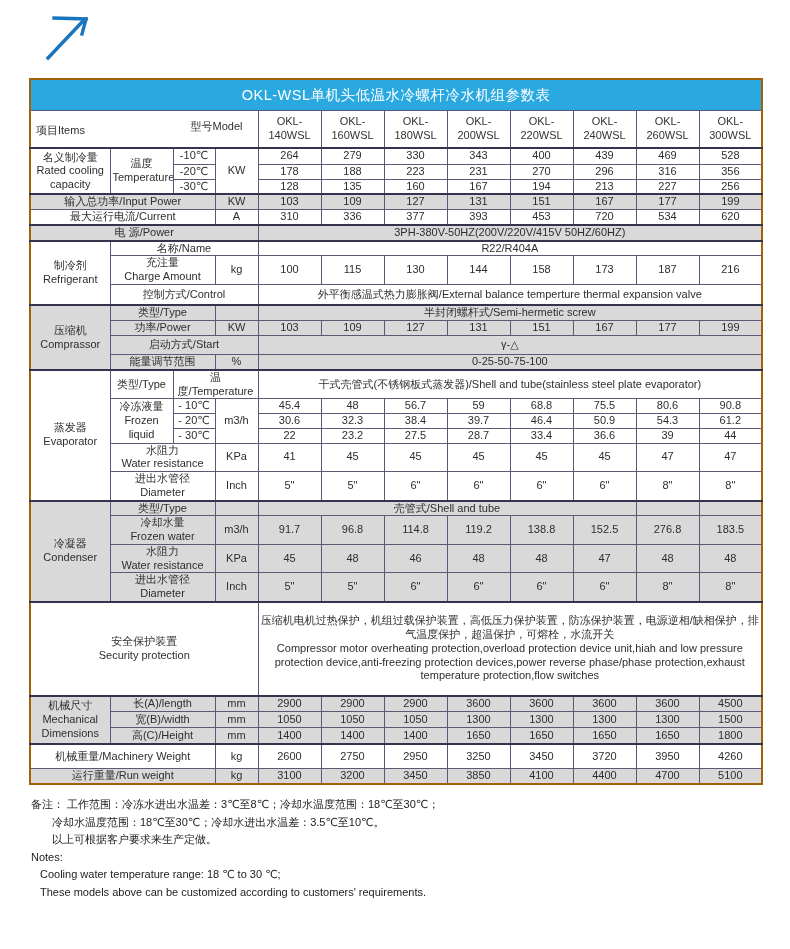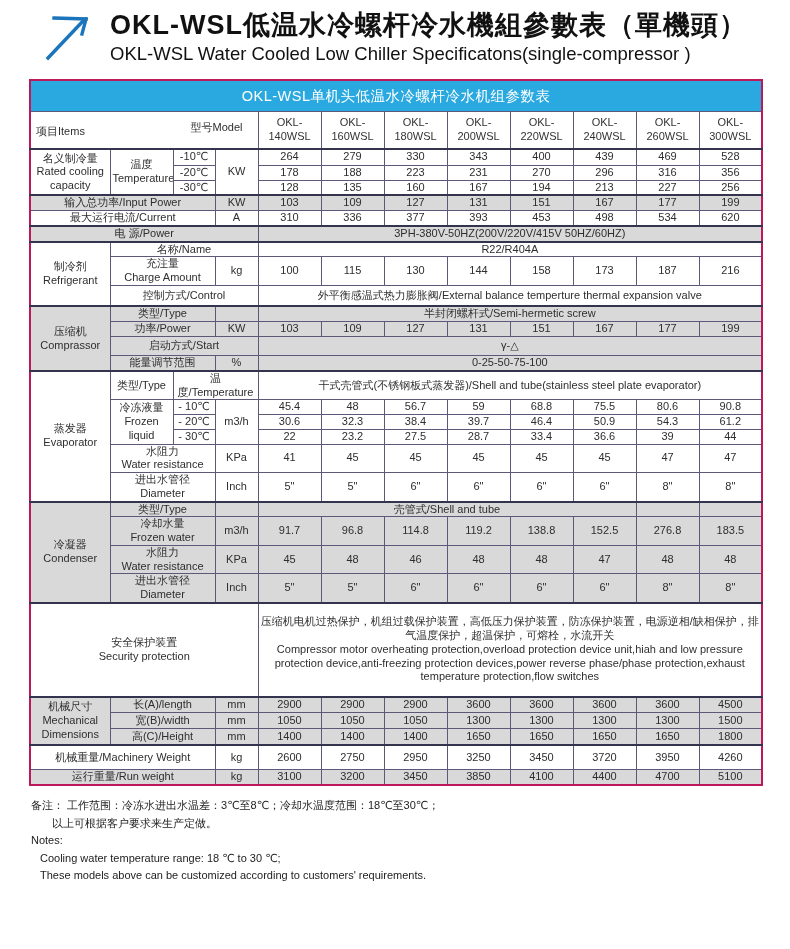--- a/index.html
+++ b/index.html
@@ -20,21 +20,21 @@
   .title-zh { font-size:27px; font-weight:600; letter-spacing:1px; color:#111; line-height:1.15; }
   .title-en { font-size:18.5px; font-weight:400; color:#111; margin-top:2px; }
 
   
   table.spec {
     margin:14px 0 0 29px;
     width:732px;
     border-collapse:collapse;
     table-layout:fixed;
     font-size:11px;
-    border:2px solid #be185d;
+    border:2px solid #a16207;
   }
   table.spec td {
     border:1px solid #5a5a78;
     text-align:center;
     vertical-align:middle;
     padding:0 2px;
     line-height:1.25;
     background:#ffffff;
     overflow:hidden;
   }
@@ -76,24 +76,20 @@
 <div class="page">
 
   <div class="doc-header">
     <svg class="logo" viewBox="0 0 58 52">
       <g stroke="#1b75bc" stroke-width="3.4" fill="none" stroke-linecap="square">
         <line x1="6" y1="46" x2="42" y2="8"></line>
         <line x1="12" y1="6" x2="44" y2="7"></line>
         <line x1="44" y1="7" x2="40" y2="22"></line>
       </g>
     </svg>
-    <div class="titles">
-      <div class="title-zh">OKL-WSL低温水冷螺杆冷水機組參數表（單機頭）</div>
-      <div class="title-en">OKL-WSL Water Cooled Low Chiller Specificatons(single-compressor )</div>
-    </div>
   </div>
 
   <table class="spec">
     <colgroup>
       <col style="width:80px">
         <col style="width:63px">
         <col style="width:42px">
         <col style="width:43px">
       <col style="width:63px">
         <col style="width:63px">
@@ -186,21 +182,21 @@
           <td class="v">199</td>
         </tr>
     <tr style="height:15px">
       <td colspan="3">最大运行电流/Current</td>
       <td>A</td>
     <td class="v">310</td>
           <td class="v">336</td>
           <td class="v">377</td>
           <td class="v">393</td>
           <td class="v">453</td>
-          <td class="v">498</td>
+          <td class="v">720</td>
           <td class="v">534</td>
           <td class="v">620</td>
         </tr>
 
     <tr class="sec gray" style="height:15px">
       <td colspan="4">电  源/Power</td>
       <td colspan="8">3PH-380V-50HZ(200V/220V/415V  50HZ/60HZ)</td>
     </tr>
 
     <tr class="sec" style="height:15px">
@@ -446,20 +442,21 @@
           <td class="v">4100</td>
           <td class="v">4400</td>
           <td class="v">4700</td>
           <td class="v">5100</td>
         </tr>
   </tbody>
     </table>
 
   <div class="notes">
     <div>备注：  工作范围：冷冻水进出水温差：3℃至8℃；冷却水温度范围：18℃至30℃；</div>
+    <div class="cn-cont">冷却水温度范围：18℃至30℃；冷却水进出水温差：3.5℃至10℃。</div>
     <div class="cn-cont">以上可根据客户要求来生产定做。</div>
     <div>Notes:</div>
     <div class="en-cont">Cooling water temperature  range: 18 ℃ to 30 ℃;</div>
     <div class="en-cont">These models above can be customized according to customers'  requirements.</div>
 
   </div>
 
 </div>
 
 </body></html>

